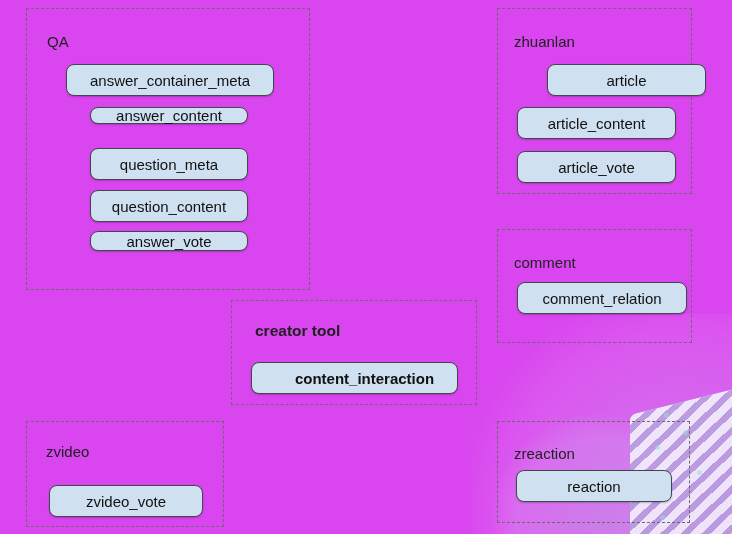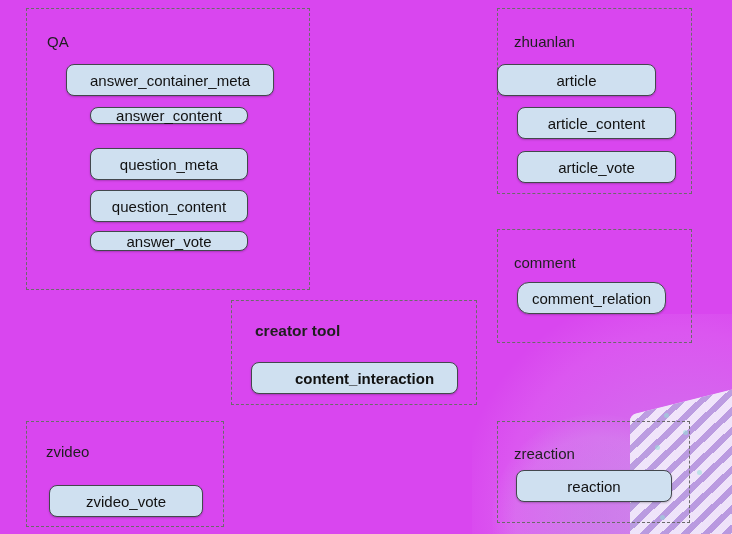--- a/index.html
+++ b/index.html
@@ -123,26 +123,26 @@
   <div id="groups-layer">
       <div class="group" style="left: 26px; top: 8px; width: 284px; height: 282px;"></div>
       <div class="group-label" style="left: 47px; top: 34px;">QA</div>
       <div class="node" style="left: 66px; top: 64px; width: 208px; height: 32px;">answer_container_meta</div>
       <div class="node" style="left: 90px; top: 107px; width: 158px; height: 17px;">answer_content</div>
       <div class="node" style="left: 90px; top: 148px; width: 158px; height: 32px;">question_meta</div>
       <div class="node" style="left: 90px; top: 190px; width: 158px; height: 32px;">question_content</div>
       <div class="node" style="left: 90px; top: 231px; width: 158px; height: 20px;">answer_vote</div>
       <div class="group" style="left: 497px; top: 8px; width: 195px; height: 186px;"></div>
       <div class="group-label" style="left: 514px; top: 34px;">zhuanlan</div>
-      <div class="node" style="left: 497px; top: 64px; width: 159px; height: 32px;">article</div>
+      <div class="node" style="left: 547px; top: 64px; width: 159px; height: 32px;">article</div>
       <div class="node" style="left: 517px; top: 107px; width: 159px; height: 32px;">article_content</div>
       <div class="node" style="left: 517px; top: 151px; width: 159px; height: 32px;">article_vote</div>
       <div class="group" style="left: 497px; top: 229px; width: 195px; height: 114px;"></div>
       <div class="group-label" style="left: 514px; top: 255px;">comment</div>
-      <div class="node" style="left: 517px; top: 282px; width: 149px; height: 32px; border-radius: 12px;">comment_relation</div>
+      <div class="node" style="left: 517px; top: 282px; width: 170px; height: 32px;">comment_relation</div>
       <div class="group" style="left: 231px; top: 300px; width: 246px; height: 105px;"></div>
       <div class="group-label bold" style="left: 255px; top: 323px;">creator tool</div>
       <div class="node bold" style="left: 251px; top: 362px; width: 207px; height: 32px;">content_interaction</div>
       <div class="group" style="left: 26px; top: 421px; width: 198px; height: 106px;"></div>
       <div class="group-label" style="left: 46px; top: 444px;">zvideo</div>
       <div class="node" style="left: 49px; top: 471px; width: 154px; height: 32px; margin-top: 14px;">zvideo_vote</div>
       <div class="group" style="left: 497px; top: 421px; width: 193px; height: 102px;"></div>
       <div class="group-label" style="left: 514px; top: 446px;">zreaction</div>
       <div class="node" style="left: 516px; top: 470px; width: 156px; height: 32px;">reaction</div>
     </div>

